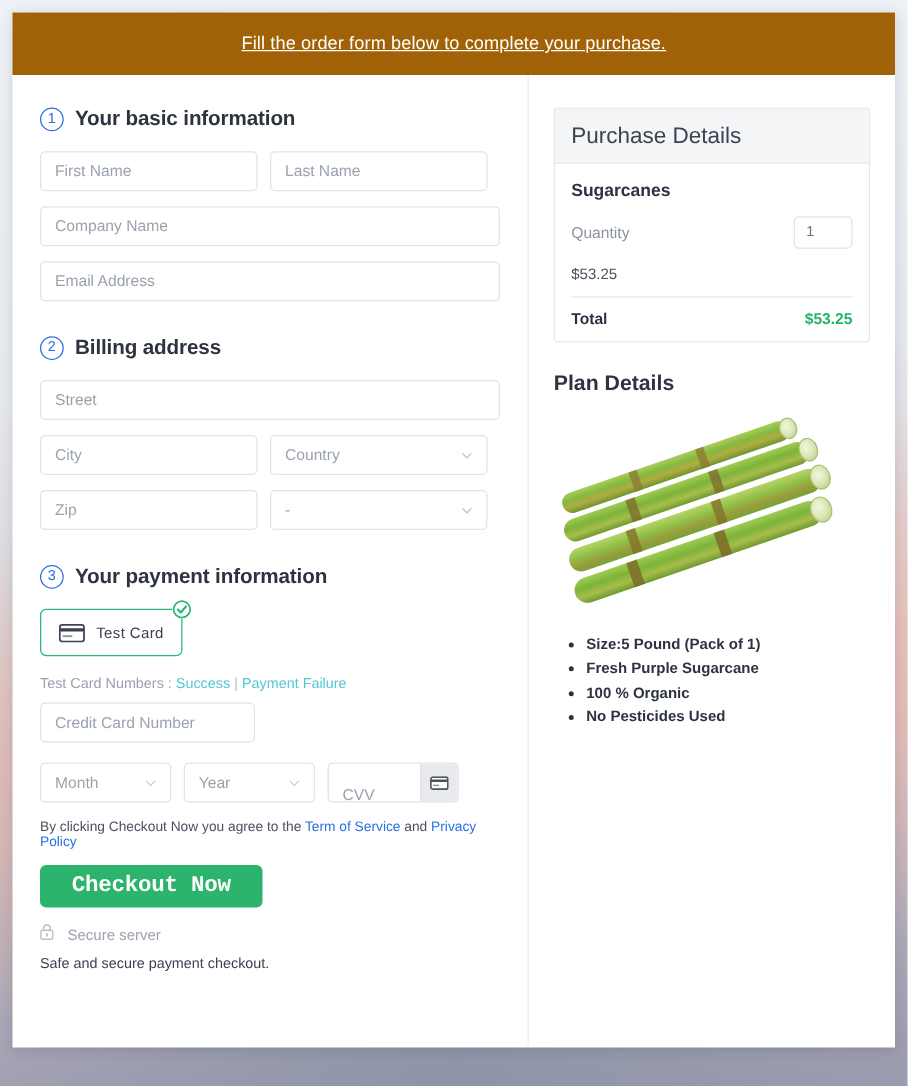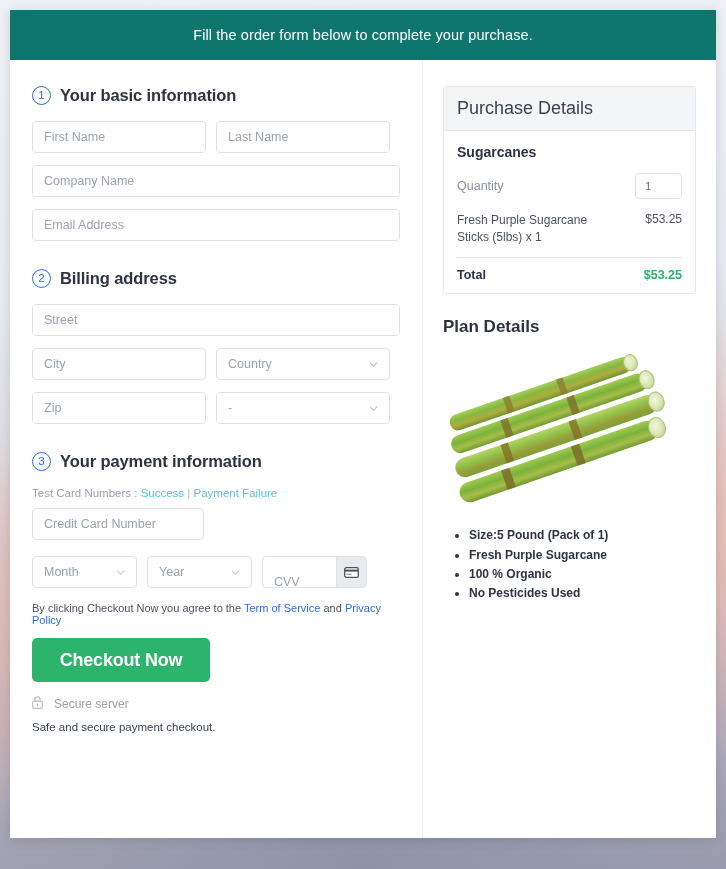--- a/index.html
+++ b/index.html
@@ -21,25 +21,26 @@
   .card-shell {
     position: absolute;
     left: 10px; top: 10px;
     width: 706px; height: 828px;
     background: #ffffff;
     box-shadow: 0 2px 10px rgba(40,45,60,.17);
   }
 
   .banner {
     height: 50px;
-    background: #0f766e;
+    background: #a16207;
     color: #fff;
     display: flex; align-items: center; justify-content: center;
     font-size: 14.5px;
     letter-spacing: .1px;
+    text-decoration: underline;
   }
 
   .body-cols { display: flex; height: 778px; }
   .col-left { width: 412px; padding: 26px 22px 0 22px; }
   .col-right { width: 294px; border-left: 1px solid #eceef1; padding: 26px 20px 0 20px; }
 
   
   .step-head { display: flex; align-items: center; gap: 9px; margin: 0 0 16px 0; }
   .step-num {
     width: 19px; height: 19px; border-radius: 50%;
@@ -98,22 +99,22 @@
     width: 30px; height: 100%; background: #e8eaed;
     border-left: 1px solid #dfe3e8;
     display: flex; align-items: center; justify-content: center;
   }
 
   .agree { font-size: 11px; color: #4a5260; margin: 14px 0 12px 0; }
   .agree a { color: #2b6fe3; text-decoration: none; font-weight: 400; }
 
   .btn-checkout {
     background: #2cb46c; color: #fff; border: none; border-radius: 5px;
-    height: 44px; width: 178px; font-size: 18px; font-weight: 700;
-    font-family: Liberation Sans, sans-serif;
+    height: 34px; width: 178px; font-size: 18px; font-weight: 700;
+    font-family: Liberation Mono, monospace;
     letter-spacing: -.2px; cursor: pointer; display: block;
   }
 
   .secure { display: flex; align-items: center; gap: 11px; margin: 13px 0 8px 0; }
   .secure-txt { font-size: 12px; color: #9aa3ae; }
   .safe-txt { font-size: 11.5px; color: #3b4250; }
 
   
   .purchase-box { border: 1px solid #e6e9ec; border-radius: 3px; }
   .purchase-head {
@@ -203,20 +204,38 @@
             </span>
           </div>
         </div>
 
         <div class="sec-gap"></div>
         <div class="step-head">
           <span class="step-num">3</span>
           <span class="step-title">Your payment information</span>
         </div>
 
+        <div class="tile-wrap">
+          <div class="tile">
+            <span class="card-glyph">
+              <svg viewBox="0 0 21 15">
+                <rect x="0.8" y="0.8" width="19.4" height="13.4" rx="2" fill="#fff" stroke="#3b4250" stroke-width="1.4"></rect>
+                <rect x="0.8" y="3.6" width="19.4" height="2.6" fill="#3b4250"></rect>
+                <rect x="3.2" y="9.2" width="7.6" height="1.5" fill="#8b939e"></rect>
+              </svg>
+            </span>
+            <span class="tile-label">Test Card</span>
+          </div>
+          <span class="tick">
+            <svg viewBox="0 0 15 15">
+              <circle cx="7.5" cy="7.5" r="6.6" fill="#fff" stroke="#2ab673" stroke-width="1.4"></circle>
+              <path d="M4.3 7.7 L6.6 10 L10.8 5.2" fill="none" stroke="#2ab673" stroke-width="1.7" stroke-linecap="round" stroke-linejoin="round"></path>
+            </svg>
+          </span>
+        </div>
 
         <div class="testline">
           <span>Test Card Numbers :</span>
           <a href="#">Success</a>
           <span class="sep">|</span>
           <a href="#">Payment Failure</a>
         </div>
 
         <div class="row">
           <div class="fld m3" style="width:172px;flex:0 0 172px;">Credit Card Number</div>
@@ -278,21 +297,20 @@
 
         <div class="purchase-box">
           <div class="purchase-head">Purchase Details</div>
           <div class="purchase-body">
             <div class="prod-name">Sugarcanes</div>
             <div class="qty-row">
               <span class="qty-lbl">Quantity</span>
               <span class="qty-input">1</span>
             </div>
             <div class="line-row">
-              <span class="line-desc">Fresh Purple Sugarcane Sticks (5lbs) x 1</span>
               <span class="line-amt">$53.25</span>
             </div>
             <div class="divider"></div>
             <div class="total-row">
               <span class="total-lbl">Total</span>
               <span class="total-amt">$53.25</span>
             </div>
           </div>
         </div>
 

